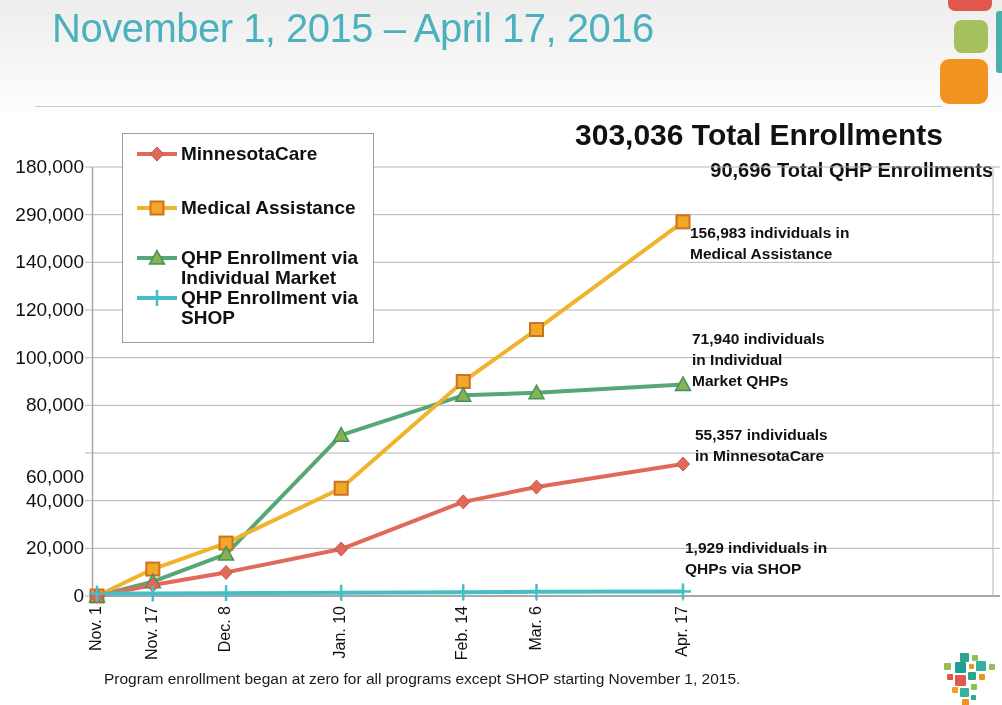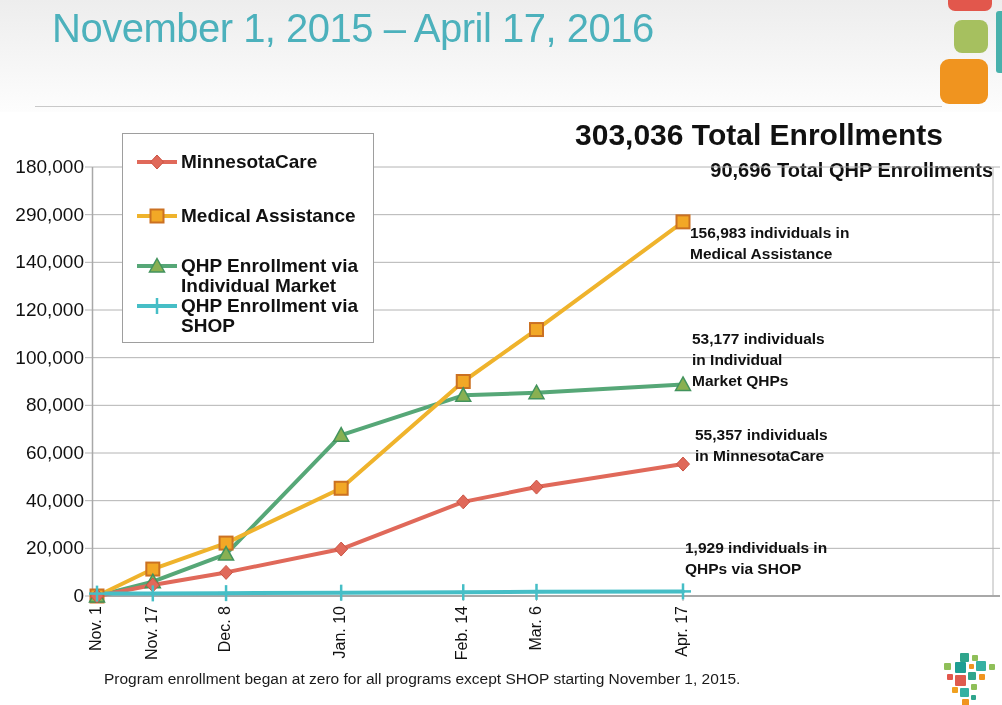--- a/index.html
+++ b/index.html
@@ -158,40 +158,40 @@
       <line x1="528.5" y1="591.8291666666667" x2="544.5" y2="591.8291666666667" stroke="#46bec6" stroke-width="2.5"></line>
       <line x1="536.5" y1="583.8291666666667" x2="536.5" y2="599.8291666666667" stroke="#46bec6" stroke-width="2.5"></line>
       <line x1="675" y1="591.40255" x2="691" y2="591.40255" stroke="#46bec6" stroke-width="2.5"></line>
       <line x1="683" y1="583.40255" x2="683" y2="599.40255" stroke="#46bec6" stroke-width="2.5"></line>
     </svg>
 
   <div id="ylabels">
       <div class="ylabel" style="top: 585px;">0</div>
       <div class="ylabel" style="top: 537.333px;">20,000</div>
       <div class="ylabel" style="top: 489.667px;">40,000</div>
-      <div class="ylabel" style="top: 442px;">60,000</div>
+      <div class="ylabel" style="top: 466px;">60,000</div>
       <div class="ylabel" style="top: 394.333px;">80,000</div>
       <div class="ylabel" style="top: 346.667px;">100,000</div>
       <div class="ylabel" style="top: 299px;">120,000</div>
       <div class="ylabel" style="top: 251.333px;">140,000</div>
       <div class="ylabel" style="top: 203.667px;">290,000</div>
       <div class="ylabel" style="top: 156px;">180,000</div>
     </div>
   <div id="xlabels">
       <div class="xlabel" style="left: 87px; top: 668px;">Nov. 1</div>
       <div class="xlabel" style="left: 142.81px; top: 668px;">Nov. 17</div>
       <div class="xlabel" style="left: 216.06px; top: 668px;">Dec. 8</div>
       <div class="xlabel" style="left: 331.167px; top: 668px;">Jan. 10</div>
       <div class="xlabel" style="left: 453.25px; top: 668px;">Feb. 14</div>
       <div class="xlabel" style="left: 526.5px; top: 668px;">Mar. 6</div>
       <div class="xlabel" style="left: 673px; top: 668px;">Apr. 17</div>
     </div>
 
   <div id="legend">
-      <div class="legend-item" style="margin-top: 8px;">
+      <div class="legend-item" style="margin-top: 0px;">
         <svg width="44" height="20">
           <line x1="2" y1="10" x2="42" y2="10" stroke="#e0695a" stroke-width="4"></line>
           <polygon points="22,3 28.5,10 22,17 15.5,10" fill="#e0695a" stroke="#ca5343" stroke-width="1"></polygon>
         </svg>
         <span class="legend-label">MinnesotaCare</span>
       </div>
       <div class="legend-item" style="margin-top: 34px;">
         <svg width="44" height="20">
           <line x1="2" y1="10" x2="42" y2="10" stroke="#efb32c" stroke-width="4"></line>
           <rect x="15.5" y="3.5" width="13" height="13" fill="#f2a826" stroke="#cb7122" stroke-width="2"></rect>
@@ -213,21 +213,21 @@
         </svg>
         <span class="legend-label">QHP Enrollment via SHOP</span>
       </div>
     </div>
 
   <div class="annot annot-ma">
     <span>156,983 individuals in</span>
     <span>Medical Assistance</span>
   </div>
   <div class="annot annot-ind">
-    <span>53,177 individuals</span>
+    <span>71,940 individuals</span>
     <span>in Individual</span>
     <span>Market QHPs</span>
   </div>
   <div class="annot annot-mnc">
     <span>55,357 individuals</span>
     <span>in MinnesotaCare</span>
   </div>
   <div class="annot annot-shop">
     <span>1,929 individuals in</span>
     <span>QHPs via SHOP</span>

